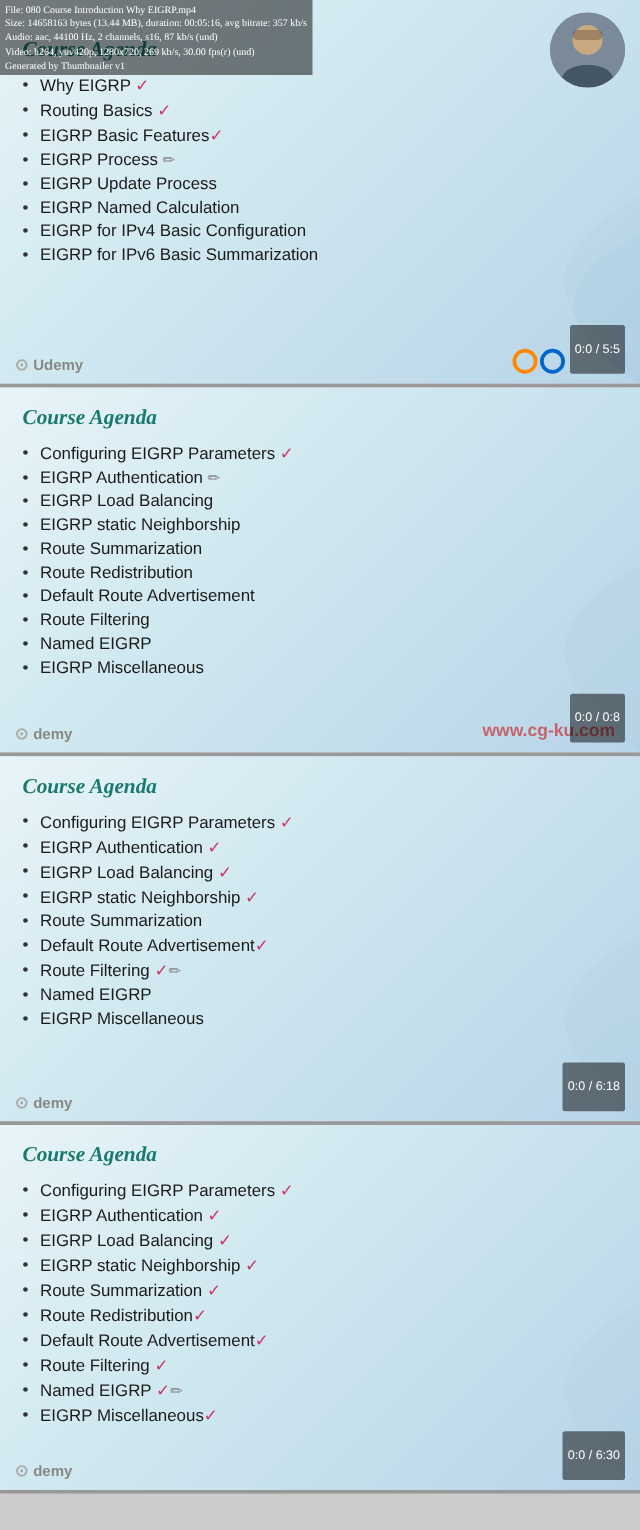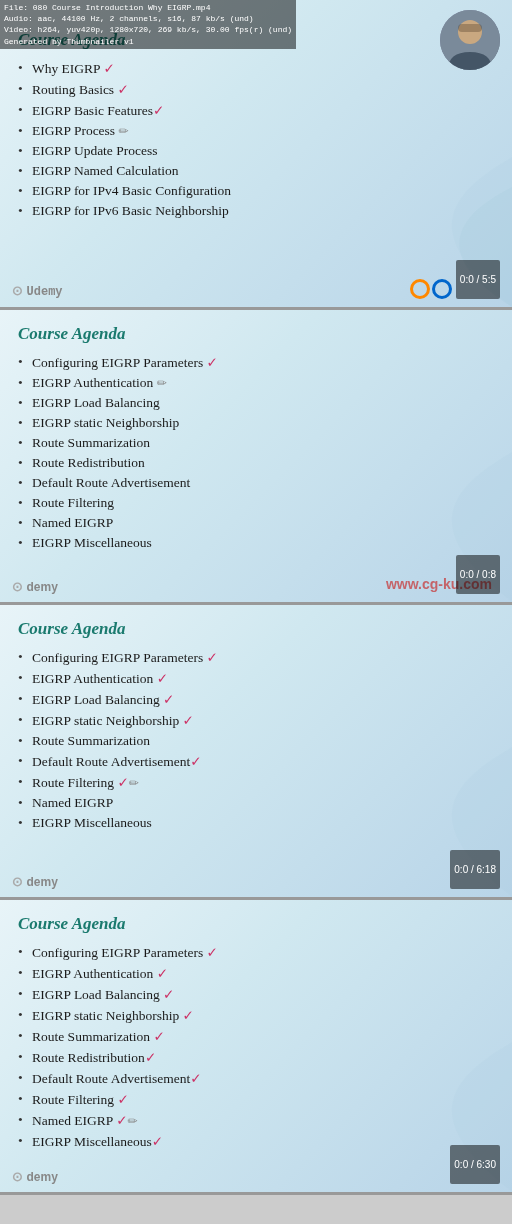--- a/index.html
+++ b/index.html
@@ -35,21 +35,21 @@
     .panel-list {
       list-style: none;
       padding: 0;
     }
 
     .panel-list li {
       font-size: 13px;
       color: #1a1a1a;
       padding: 2px 0 2px 14px;
       position: relative;
-      font-family: Liberation Serif, serif;
+      font-family: Liberation Sans, sans-serif;
       font-size: 13.5px;
     }
 
     .panel-list li::before {
       content: '•';
       position: absolute;
       left: 0;
       color: #333;
     }
 
@@ -126,77 +126,78 @@
     }
 
     .file-info {
       position: absolute;
       top: 0;
       left: 0;
       background: rgba(0,0,0,0.5);
       color: white;
       font-size: 8px;
       padding: 2px 4px;
-      font-family: Liberation Mono, monospace;
+      font-family: Liberation Serif, serif;
       z-index: 10;
       line-height: 1.4;
     }
 
     .panel-1 { min-height: 310px; }
     .panel-2 { min-height: 295px; }
     .panel-3 { min-height: 295px; }
     .panel-4 { min-height: 295px; }
   </style>
 </head>
 <body>
 
 <div class="panel panel-1">
   <div class="file-info">
     <div>File: 080 Course Introduction  Why EIGRP.mp4</div>
+    <div>Size: 14658163 bytes (13.44 MB), duration: 00:05:16, avg bitrate: 357 kb/s</div>
     <div>Audio: aac, 44100 Hz, 2 channels, s16, 87 kb/s (und)</div>
     <div>Video: h264, yuv420p, 1280x720, 269 kb/s, 30.00 fps(r) (und)</div>
     <div>Generated by Thumbnailer v1</div>
   </div>
 
   <svg class="corner-decoration" viewBox="0 0 150 150" xmlns="http://www.w3.org/2000/svg">
     <path d="M150 0 C80 40, 60 80, 150 150" fill="#aaccdd" opacity="0.5"></path>
     <path d="M150 30 C90 60, 70 100, 150 150" fill="#88bbcc" opacity="0.4"></path>
   </svg>
 
   <div class="panel-content" style="padding-top: 30px;">
     <div class="panel-title">Course Agenda</div>
     <ul class="panel-list">
       <li>Why EIGRP <span class="checkmark">✓</span></li>
       <li>Routing Basics <span class="checkmark">✓</span></li>
       <li>EIGRP Basic Features<span class="checkmark">✓</span></li>
       <li>EIGRP Process <span class="pencil-icon">✏</span></li>
       <li>EIGRP Update Process</li>
       <li>EIGRP Named Calculation</li>
       <li>EIGRP for IPv4 Basic Configuration</li>
-      <li>EIGRP for IPv6 Basic Neighborship</li>
+      <li>EIGRP for IPv6 Basic Summarization</li>
     </ul>
   </div>
 
   <div class="avatar-img">
     <svg viewBox="0 0 60 60" xmlns="http://www.w3.org/2000/svg" width="60" height="60">
       <rect width="60" height="60" fill="#7a8a9a"></rect>
       <circle cx="30" cy="22" r="12" fill="#c9a880"></circle>
       <path d="M8 60 Q8 42 30 42 Q52 42 52 60" fill="#445566"></path>
       <rect x="18" y="14" width="24" height="8" rx="4" fill="#3a2a1a" opacity="0.3"></rect>
     </svg>
   </div>
 
   <div style="position:absolute; bottom: 8px; right: 60px; z-index:3; display:flex; gap:2px;">
     <div style="width:20px;height:20px;border-radius:50%;border:3px solid #ff8800;"></div>
     <div style="width:20px;height:20px;border-radius:50%;border:3px solid #0066cc;"></div>
   </div>
 
   <div class="udemy-logo">
     <span style="color:#aaa;">⊙</span>
-    <span style="color:#888;font-size:12px;font-family:Liberation Mono, monospace;">Udemy</span>
+    <span style="color:#888;font-size:12px;">Udemy</span>
   </div>
 
   <div class="time-badge">0:0 / 5:5</div>
 </div>
 
 <div class="panel panel-2">
   <svg class="corner-decoration" viewBox="0 0 150 150" xmlns="http://www.w3.org/2000/svg">
     <path d="M150 0 C80 40, 60 80, 150 150" fill="#aaccdd" opacity="0.5"></path>
   </svg>
 

